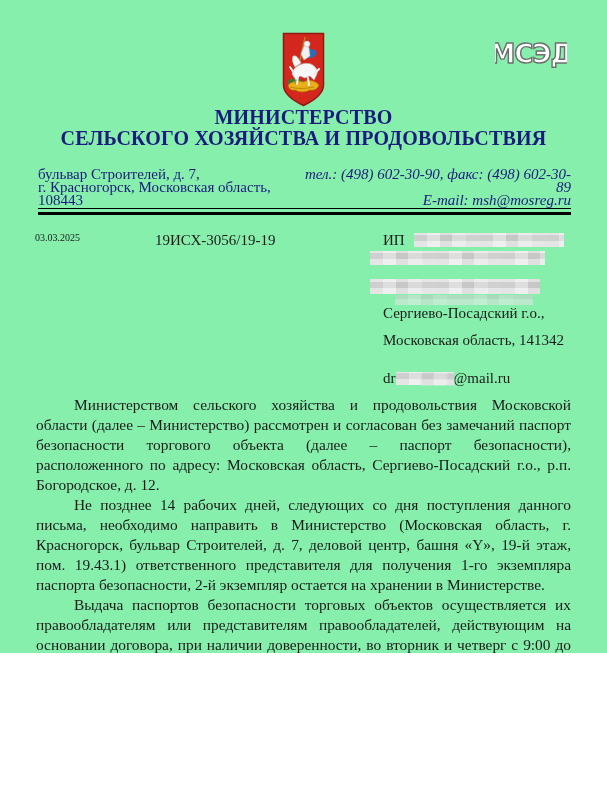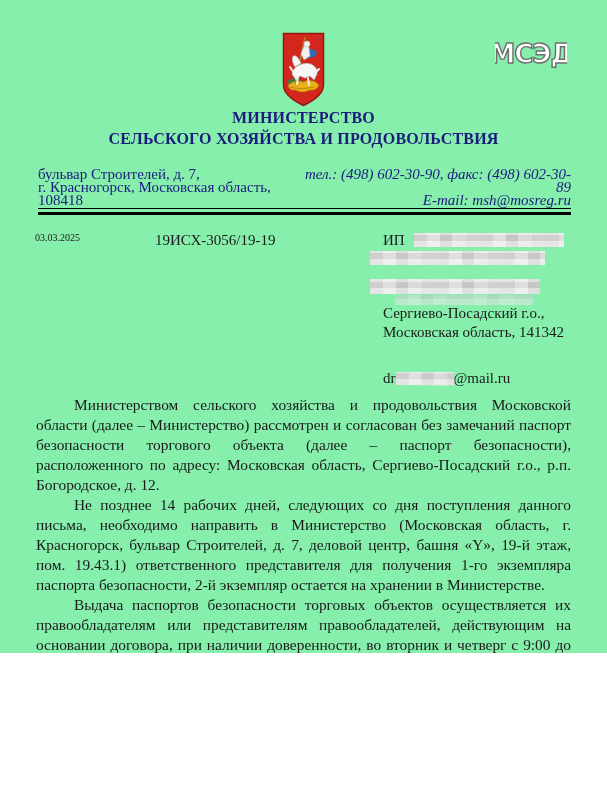--- a/index.html
+++ b/index.html
@@ -11,21 +11,21 @@
     color:#1a1a1a;
     overflow:hidden;
   }
   
   .emblem{position:absolute;left:282px;top:32px;width:43px;height:76px;}
   .msed{position:absolute;left:495px;top:38px;width:72px;height:32px;}
   .title{
     position:absolute;top:107px;left:0;right:0;
     text-align:center;
     font-weight:bold;
-    font-size:16px;line-height:21px;
+    font-size:20px;line-height:21px;
     color:#1b1b7d;
     letter-spacing:.2px;
   }
   .addr-row{
     position:absolute;top:168px;left:38px;right:36px;
     display:flex;justify-content:space-between;
     font-size:15px;line-height:13px;color:#1b1b7d;
   }
   .addr-left{text-align:left;}
   .addr-right{text-align:right;font-style:italic;}
@@ -89,21 +89,21 @@
   </svg>
 
   <div class="title">
     <div>МИНИСТЕРСТВО</div>
     <div>СЕЛЬСКОГО ХОЗЯЙСТВА И ПРОДОВОЛЬСТВИЯ</div>
   </div>
 
   <div class="addr-row">
     <div class="addr-left">
       <div>бульвар Строителей, д. 7,</div>
-      <div>г. Красногорск,  Московская область, 108418</div>
+      <div>г. Красногорск,  Московская область, 108443</div>
     </div>
     <div class="addr-right">
       <div>тел.: (498) 602-30-90, факс: (498) 602-30-89</div>
       <div>E-mail: msh@mosreg.ru</div>
     </div>
   </div>
 
   <div class="rule"></div>
 
   <div class="ref-date">03.03.2025</div>
@@ -111,21 +111,21 @@
 
   <div class="recipient">
     <div class="abs" style="left:13px;top:0;">
       <span>ИП</span>
       <span class="redact inline" style="width:150px;height:14px;margin-left:6px;"></span>
     </div>
     <span class="abs redact" style="left:0;top:19px;width:175px;height:14px;"></span>
     <span class="abs redact" style="left:0;top:47px;width:170px;height:15px;"></span>
     <span class="abs redact light" style="left:25px;top:63px;width:138px;height:10px;"></span>
     <div class="abs" style="left:13px;top:73px;">Сергиево-Посадский г.о.,</div>
-    <div class="abs" style="left:13px;top:92px;">Московская область, 141342</div>
+    <div class="abs" style="left:13px;top:100px;">Московская область, 141342</div>
     <div class="abs" style="left:13px;top:124px;margin-top:14px;">
       <span>dr</span><span class="redact inline" style="width:58px;height:13px;"></span><span>@mail.ru</span>
     </div>
     <span class="abs redact faint" style="left:50px;top:141px;width:35px;height:13px;"></span>
   </div>
 
   <div class="body-text">
     <p>Министерством сельского хозяйства и продовольствия Московской области (далее – Министерство) рассмотрен и согласован без замечаний паспорт безопасности торгового объекта (далее – паспорт безопасности), расположенного по адресу: Московская область, Сергиево-Посадский г.о., р.п. Богородское, д. 12.</p>
     <p>Не позднее 14 рабочих дней, следующих со дня поступления данного письма, необходимо направить в Министерство (Московская область, г. Красногорск, бульвар Строителей, д. 7, деловой центр, башня «Y», 19-й этаж, пом. 19.43.1) ответственного представителя для получения 1-го экземпляра паспорта безопасности, 2-й экземпляр остается на хранении в Министерстве.</p>
     <p>Выдача паспортов безопасности торговых объектов осуществляется их правообладателям или представителям правообладателей, действующим на основании договора, при наличии доверенности,  во вторник и четверг с 9:00 до 12:00 и с 14:00 до 17:00. Предварительная запись осуществляется за сутки – в понедельник и среду с 9:00 до 12:00 и с 14:00 до 17:00, по телефону +7 (498) 602-30-90 доб. 58-711. Для прохода в Министерство необходимо обратиться к сотрудникам Росгвардии (Московская область, г. Красногорск, бульвар Строителей д. 1), при себе иметь паспорт гражданина Российской Федерации.</p>

